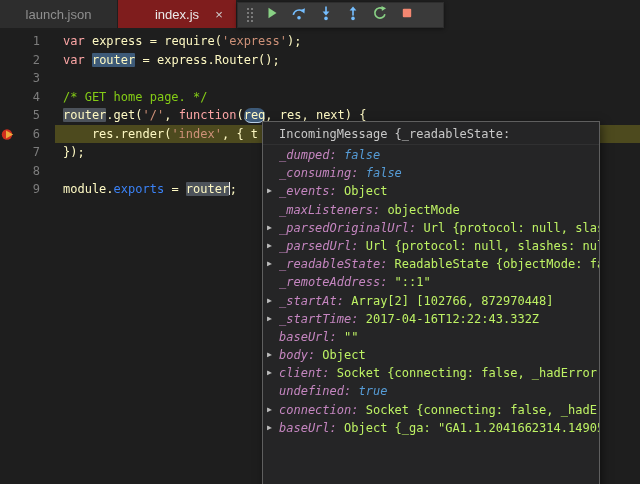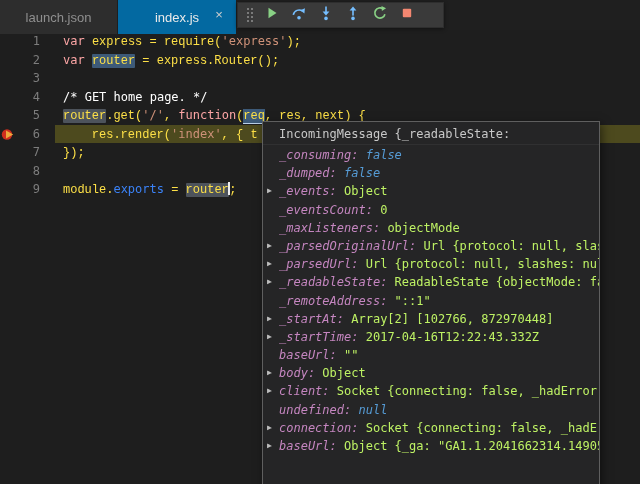--- a/index.html
+++ b/index.html
@@ -2,24 +2,24 @@
 <html><head>
 <meta charset="utf-8">
 <style>
   html,body { margin:0; padding:0; }
   body {
     width:640px; height:484px; position:relative; overflow:hidden;
     background:#1e1e1e; font-family:"Liberation Sans", sans-serif;
   }
   
   .tabbar { position:absolute; top:0; left:0; right:0; height:30px; background:#1f1f1f; display:flex; }
-  .tab { width:118px; height:34px; display:flex; align-items:center; justify-content:center;
+  .tab { width:118px; height:28px; display:flex; align-items:center; justify-content:center;
          font-size:13px; position:relative; box-sizing:border-box; cursor:pointer; }
   .tab.inactive { background:#2d2d2d; color:#8f8f8f; border-right:1px solid #1e1e1e; }
-  .tab.active { background:#0369a1; color:#eaeaea; }
+  .tab.active { background:#7f1d1d; color:#eaeaea; }
   .tab .close { position:absolute; right:9px; top:7px; width:16px; height:16px; line-height:16px;
                 text-align:center; font-size:13px; color:#cfcfcf; }
   
   .debug-toolbar { position:absolute; left:237px; top:2px; width:207px; height:26px; z-index:30;
     background:#3a3a3a; border:1px solid #2e2e2e; box-sizing:border-box;
     display:flex; align-items:center; padding:0 6px; box-shadow:0 1px 4px rgba(0,0,0,.45); }
   .gripper { display:grid; grid-template-columns:repeat(2,4px); margin:0 4px 0 2px; cursor:grab; }
   .gripper i { width:2px; height:2px; margin:1px; border-radius:50%; background:#909090; }
   .dbg-btn { width:27px; height:24px; display:flex; align-items:center; justify-content:center; cursor:pointer; }
   
@@ -27,26 +27,26 @@
     font-family:"DejaVu Sans Mono", monospace; font-size:12px; }
   .code-lines { padding-top:2px; }
   .code-line { display:flex; height:18.5px; line-height:18.5px; white-space:pre; }
   .glyph { width:20px; flex:none; position:relative; }
   .glyph svg { position:absolute; left:1px; top:2px; }
   .lnum { width:20px; flex:none; text-align:right; color:#7d7d7d; }
   .lcontent { flex:1; margin-left:15px; padding-left:8px; color:#d4d4d4; }
   .code-line.current .lcontent { background:#4d4a1e; }
   .kw  { color:#fca5a5; }
   .str { color:#CE9178; }
-  .com { color:#ffffff; }
-  .id  { color:#fde047;font-family:Liberation Mono, monospace; }
+  .com { color:#84cc16; }
+  .id  { color:#fef9c3; }
   .fn  { color:#3b82f6; }
   .hl-sel  { background:#3d5a78; border-radius:1px; }
   .hl-word { background:#4d535b; border-radius:1px; }
-  .hl-req  { background:#3d5a78; border-bottom:1px solid #b9cfe6; border-radius:0; }
+  .hl-req  { background:#3d5a78; border-bottom:1px solid #b9cfe6; border-radius:7px; }
   .cursor { display:inline-block; width:1.5px; height:13px; background:#ececec;
             vertical-align:-2px; margin:0 -0.5px; }
   
   .hover { position:absolute; left:262px; top:121px; width:338px; height:375px; z-index:20;
     background:#252526; border:1px solid #5f5f5f; box-sizing:border-box;
     box-shadow:2px 3px 9px rgba(0,0,0,.5); overflow:hidden; padding-top:3px;
     font-family:"DejaVu Sans Mono", monospace; font-size:12px; }
   .hover-title { height:19px; line-height:19px; padding-left:16px; color:#c8c8c8;
     white-space:pre; overflow:hidden; border-bottom:1px solid #303031; margin-bottom:1px; }
   .hover-row { height:18.2px; line-height:18.2px; padding-left:16px; position:relative;
@@ -133,31 +133,30 @@
           </svg></div><div class="lnum">6</div><div class="lcontent"><span class="id">    res.render(</span><span class="str">'index'</span><span class="id">, { t</span></div></div>
       <div class="code-line"><div class="glyph"></div><div class="lnum">7</div><div class="lcontent"><span class="id">});</span></div></div>
       <div class="code-line"><div class="glyph"></div><div class="lnum">8</div><div class="lcontent"></div></div>
       <div class="code-line"><div class="glyph"></div><div class="lnum">9</div><div class="lcontent"><span class="id">module.</span><span class="fn">exports</span><span class="id"> = </span><span class="id hl-word">router</span><span class="cursor"></span><span class="id">;</span></div></div>
     </div>
 </div>
 
 <div class="hover">
   <div class="hover-title">IncomingMessage {_readableState:</div>
   <div>
+      <div class="hover-row"><span class="pname">_dumped: </span><span class="v-bool">false</span></div>
       <div class="hover-row"><span class="pname">_consuming: </span><span class="v-bool">false</span></div>
-      <div class="hover-row"><span class="pname">_dumped: </span><span class="v-bool">false</span></div>
       <div class="hover-row"><span class="twisty">▶</span><span class="pname">_events: </span><span class="v-plain">Object</span></div>
-      <div class="hover-row"><span class="pname">_eventsCount: </span><span class="v-plain">0</span></div>
       <div class="hover-row"><span class="pname">_maxListeners: </span><span class="v-plain">objectMode</span></div>
       <div class="hover-row"><span class="twisty">▶</span><span class="pname">_parsedOriginalUrl: </span><span class="v-plain">Url {protocol: null, slash</span></div>
       <div class="hover-row"><span class="twisty">▶</span><span class="pname">_parsedUrl: </span><span class="v-plain">Url {protocol: null, slashes: nul</span></div>
       <div class="hover-row"><span class="twisty">▶</span><span class="pname">_readableState: </span><span class="v-plain">ReadableState {objectMode: fal</span></div>
       <div class="hover-row"><span class="pname">_remoteAddress: </span><span class="v-plain">"::1"</span></div>
       <div class="hover-row"><span class="twisty">▶</span><span class="pname">_startAt: </span><span class="v-plain">Array[2] [102766, 872970448]</span></div>
       <div class="hover-row"><span class="twisty">▶</span><span class="pname">_startTime: </span><span class="v-plain">2017-04-16T12:22:43.332Z</span></div>
       <div class="hover-row"><span class="pname">baseUrl: </span><span class="v-plain">""</span></div>
       <div class="hover-row"><span class="twisty">▶</span><span class="pname">body: </span><span class="v-plain">Object</span></div>
       <div class="hover-row"><span class="twisty">▶</span><span class="pname">client: </span><span class="v-plain">Socket {connecting: false, _hadError:</span></div>
-      <div class="hover-row"><span class="pname">undefined: </span><span class="v-bool">null</span></div>
+      <div class="hover-row"><span class="pname">undefined: </span><span class="v-bool">true</span></div>
       <div class="hover-row"><span class="twisty">▶</span><span class="pname">connection: </span><span class="v-plain">Socket {connecting: false, _hadErr</span></div>
       <div class="hover-row"><span class="twisty">▶</span><span class="pname">baseUrl: </span><span class="v-plain">Object {_ga: "GA1.1.2041662314.149050</span></div>
     </div>
 </div>
 
 </body></html>

